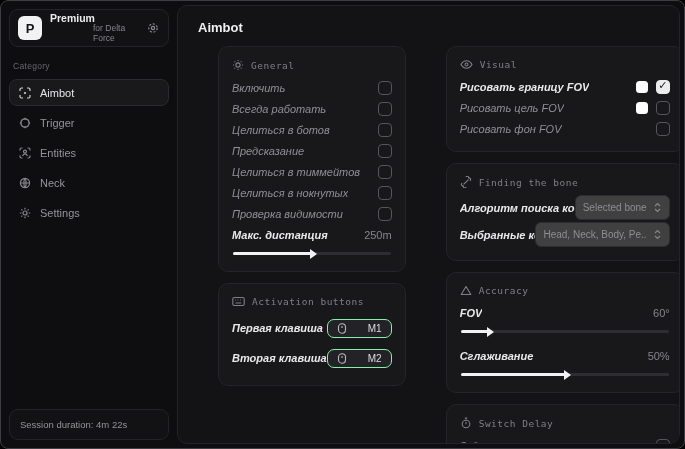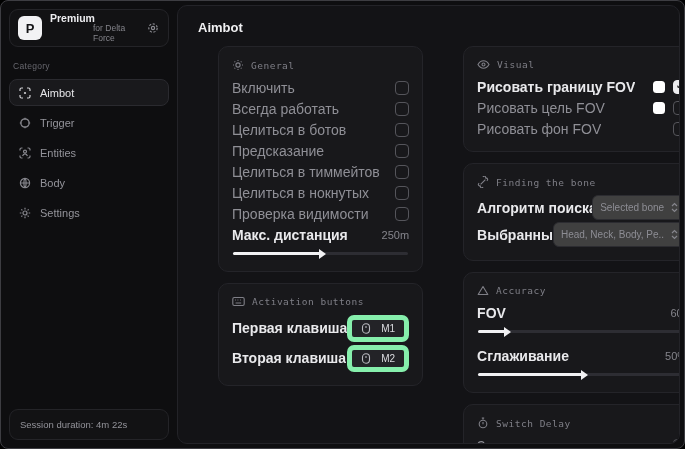--- a/index.html
+++ b/index.html
@@ -52,21 +52,21 @@
     background:#18181b; border:1px solid #242429; border-radius:10px;
     padding:10px 13px 12px 13px; width:100%;
   }
   .sec-head {
     display:flex; align-items:center; gap:7px; color:#7f7f87;
     font-family:"DejaVu Sans Mono","Liberation Mono",monospace;
     font-size:9.5px; letter-spacing:.5px; margin:2px 0 6px 0;
   }
   .sec-head .icn { display:flex; }
   .row { display:flex; align-items:center; justify-content:space-between; height:21px; }
-  .row-label { font-size:14px; color:#8f8f96; white-space:nowrap; overflow:hidden; }
+  .row-label { font-size:11px; color:#8f8f96; white-space:nowrap; overflow:hidden;font-style:italic; }
   .row-label.bright { color:#e9e9ec; font-weight:bold; }
   .row-value { font-size:11px; color:#85858c; white-space:nowrap; }
   .right-group { display:flex; align-items:center; gap:8px; }
   
   .checkbox {
     width:14px; height:14px; border-radius:4px; border:1.4px solid #55555b;
     background:transparent; cursor:pointer; flex:0 0 auto; position:relative;
   }
   .checkbox.checked { background:#ececef; border-color:#ececef; }
   .checkbox.checked::after {
@@ -76,21 +76,21 @@
   .swatch { width:12px; height:12px; border-radius:3.5px; cursor:pointer; flex:0 0 auto; }
   
   .slider-track { position:relative; height:3px; border-radius:2px; background:#2d2d33; margin:7px 1px 4px 1px; }
   .slider-fill { position:absolute; left:0; top:0; height:3px; border-radius:2px; background:#f2f2f4; }
   .slider-fill::after {
     content:""; position:absolute; right:-4px; top:-3.5px;
     border-left:7px solid #f2f2f4; border-top:5px solid transparent; border-bottom:5px solid transparent;
   }
   
   .key-pill {
-    display:flex; align-items:center; gap:10px; background:#232327; border:5px solid #86efac;
+    display:flex; align-items:center; gap:21px; background:#232327; border:1px solid #86efac;
     border-radius:7px; padding:3px 9px; font-size:10px; color:#dcdce0; cursor:pointer;
   }
   .key-pill .icn { display:flex; color:#b9b9bf; }
   
   .dropdown {
     display:flex; align-items:center; gap:6px; background:#404040; border:1px solid #2c2c31;
     border-radius:6px; padding:6px 7px; font-size:10px; color:#8d8d94; cursor:pointer;
     white-space:nowrap; flex:0 0 auto;
   }
   .dropdown .icn { display:flex; color:#85858c; }
@@ -147,21 +147,21 @@
         </span>
         <span>Entities</span>
       </div>
       <div class="nav-item">
         <span class="icn">
           <svg width="12" height="12" viewBox="0 0 12 12" fill="none" stroke="currentColor" stroke-width="1.2">
             <circle cx="6" cy="6" r="4.6"></circle>
               <path d="M1.4 6h9.2M6 1.4c1.5 1.3 1.5 7.9 0 9.2M6 1.4c-1.5 1.3-1.5 7.9 0 9.2"></path>
           </svg>
         </span>
-        <span>Body</span>
+        <span>Neck</span>
       </div>
       <div class="nav-item">
         <span class="icn">
           <svg width="12" height="12" viewBox="0 0 12 12" fill="none" stroke="currentColor" stroke-width="1.2">
             <circle cx="6" cy="6" r="2"></circle>
             <path d="M6 .8v1.6M6 9.6v1.6M.8 6h1.6M9.6 6h1.6M2.3 2.3l1.1 1.1M8.6 8.6l1.1 1.1M9.7 2.3 8.6 3.4M3.4 8.6 2.3 9.7"></path>
           </svg>
         </span>
         <span>Settings</span>
       </div>

